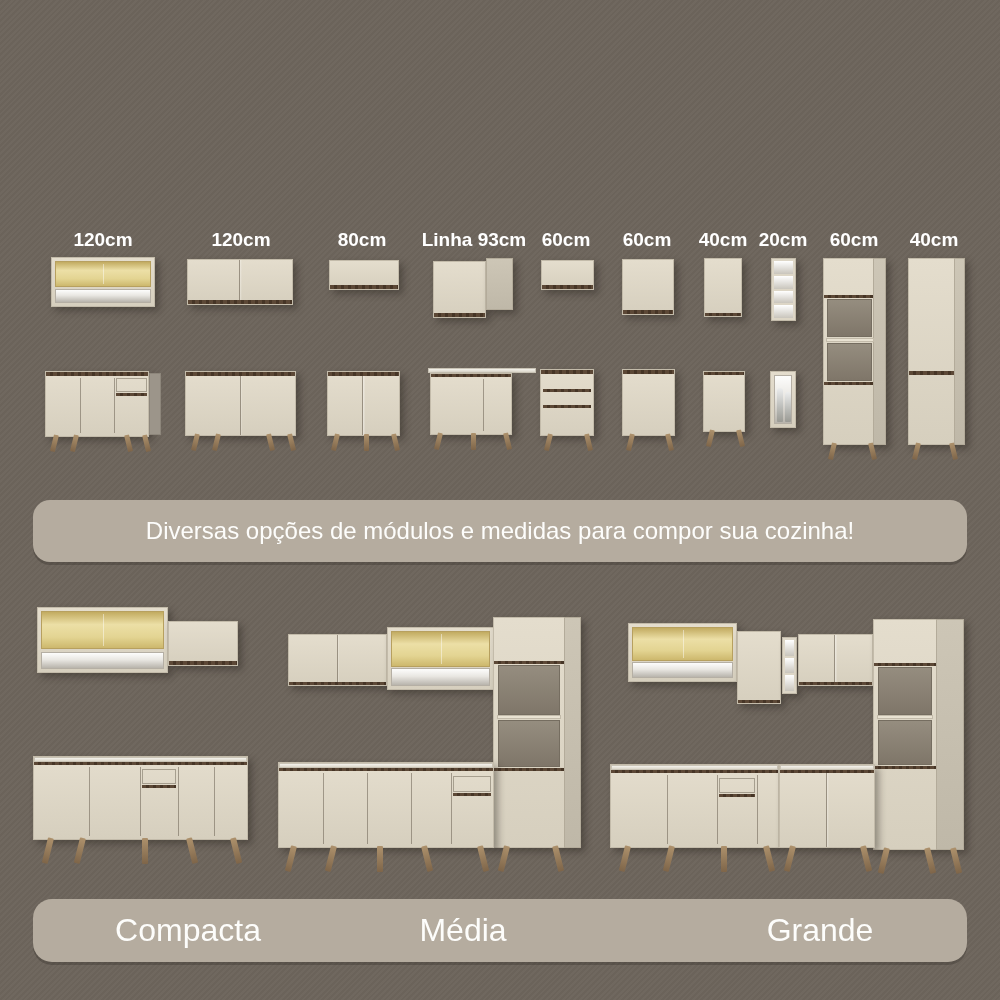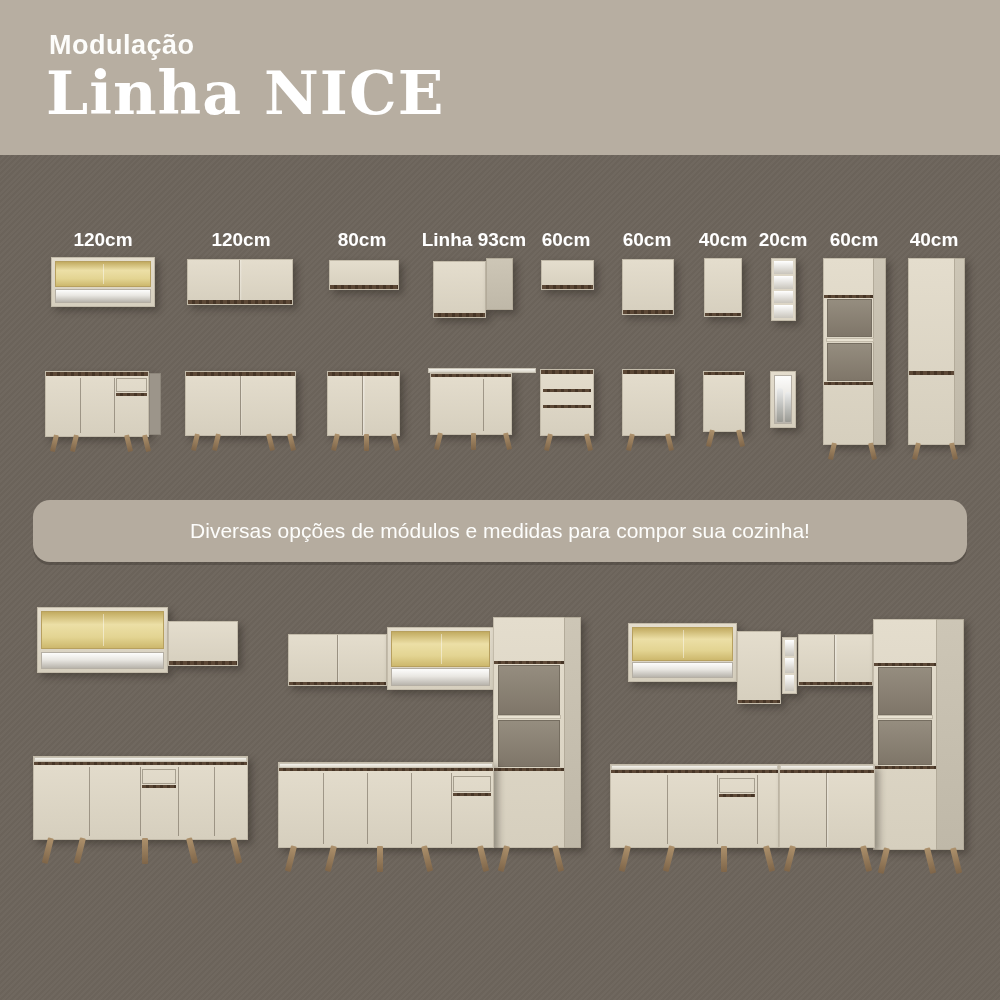--- a/index.html
+++ b/index.html
@@ -39,33 +39,29 @@
   .leg.big{bottom:-25px;width:6px;height:26px;}
   .counter{left:-2px;top:0;height:5px;background:linear-gradient(180deg,#f4f2ec,#dcd7ca);border:1px solid #c9c3b5;}
   .cubby{display:grid;background:#ddd6c6;border:1px solid #c3bbaa;gap:2px;padding:2px;box-shadow:4px 4px 7px rgba(35,30,24,.38);}
   .cubby i{position:static;display:block;background:linear-gradient(180deg,#ffffff,#c9c5bc);}
   .bottle{bottom:5px;width:6px;border-radius:3px 3px 1px 1px;background:linear-gradient(180deg,#eceded 0%,#b9bab6 60%,#9a9a94 100%);}
   
   .pill{position:absolute;left:33px;width:934px;background:#b5ac9f;border-radius:17px;
         box-shadow:0 3px 0 rgba(30,26,22,.25);}
   .pill .ptext{display:block;text-align:center;color:#fdfdfb;}
   .banner-pill{top:500px;height:62px;}
-  .banner-pill .ptext{line-height:62px;font-size:21px;}
+  .banner-pill .ptext{line-height:62px;font-size:24px;}
   .bottom-pill{top:899px;height:63px;border-radius:19px;}
   .bottom-pill span{position:absolute;top:0;line-height:63px;font-size:32px;color:#fdfdfb;text-align:center;}
 </style>
 </head>
 <body>
 
 <div class="page">
 
-  <div class="header">
-    <div class="subtitle">Modulação</div>
-    <h1 class="title">Linha NICE</h1>
-  </div>
 
   <span class="mlabel" style="left:48px;width:110px">120cm</span>
   <span class="mlabel" style="left:186px;width:110px">120cm</span>
   <span class="mlabel" style="left:307px;width:110px">80cm</span>
   <span class="mlabel" style="left:414px;width:120px">Linha 93cm</span>
   <span class="mlabel" style="left:511px;width:110px">60cm</span>
   <span class="mlabel" style="left:592px;width:110px">60cm</span>
   <span class="mlabel" style="left:668px;width:110px">40cm</span>
   <span class="mlabel" style="left:728px;width:110px">20cm</span>
   <span class="mlabel" style="left:799px;width:110px">60cm</span>
@@ -308,14 +304,19 @@
       <i class="leg big tr" style="left:152px"></i>
     </div>
     <div class="mod cab split2" style="left:779px;top:764px;width:96px;height:84px">
       <div class="counter" style="left:0;right:0"></div>
       <i class="wood" style="top:5px;height:3px"></i>
       <i class="leg big tl" style="left:10px"></i>
       <i class="leg big tr" style="left:80px"></i>
     </div>
   </div>
 
+  <div class="pill bottom-pill">
+    <span style="left:55px;width:200px">Compacta</span>
+    <span style="left:330px;width:200px">Média</span>
+    <span style="left:687px;width:200px">Grande</span>
+  </div>
 
 </div>
 
 </body></html>

